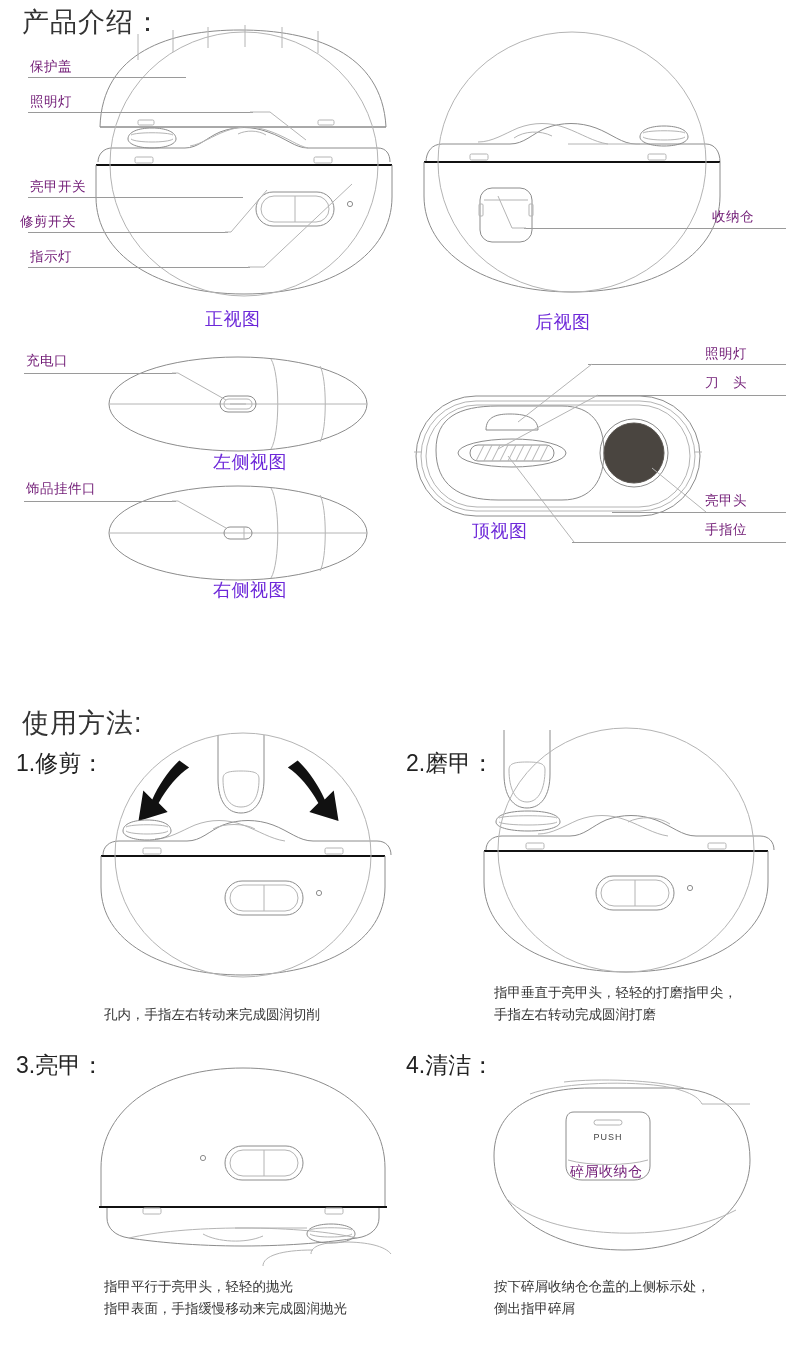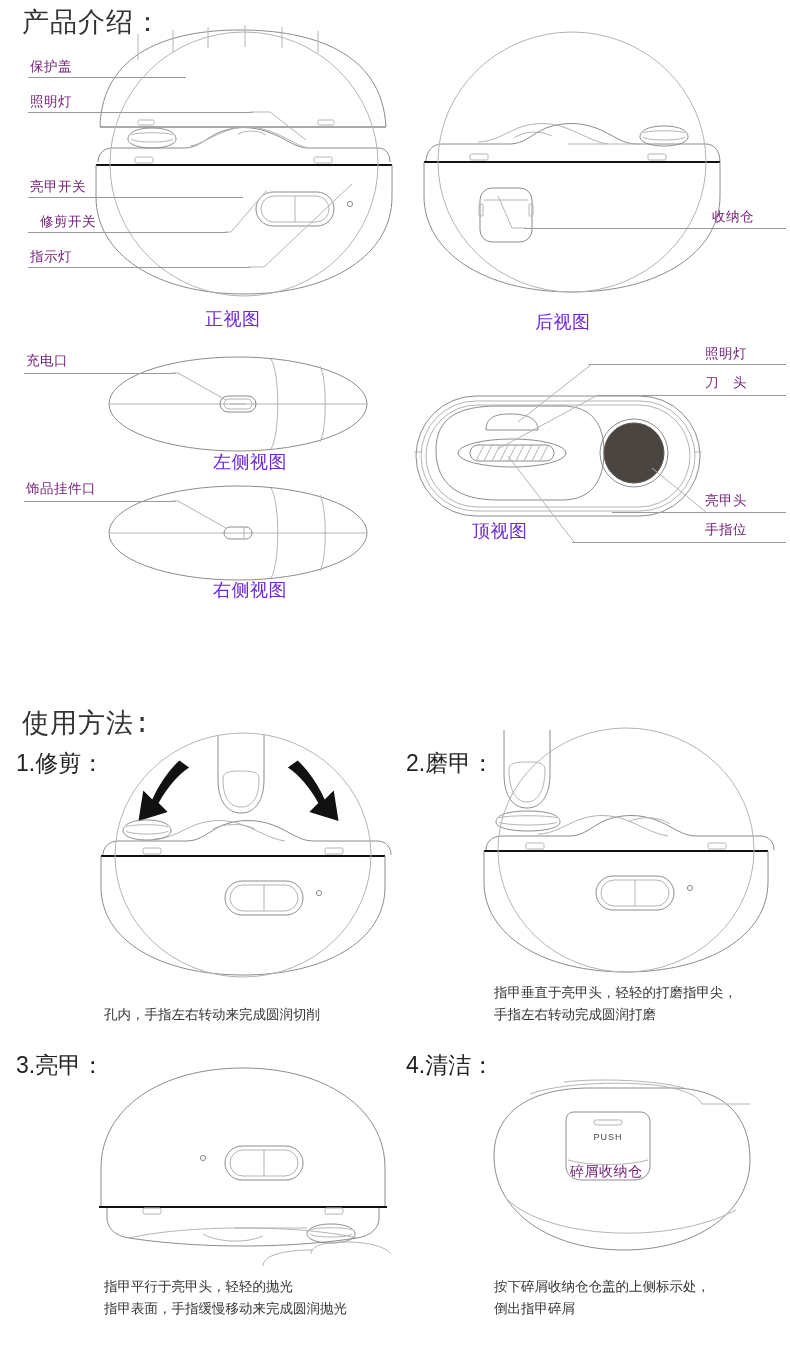--- a/index.html
+++ b/index.html
@@ -90,21 +90,21 @@
 
   <div class="abs lbl" style="left:30px;top:93px;">照明灯</div>
   <div class="leader" style="left:28px;top:112px;width:225px;"></div>
   <svg class="abs" style="left:250px;top:100px;" width="60" height="42" viewBox="0 0 60 42">
     <path class="ln-lt" d="M0 12 L20 12 L56 40"></path>
   </svg>
 
   <div class="abs lbl" style="left:30px;top:178px;">亮甲开关</div>
   <div class="leader" style="left:28px;top:197px;width:215px;"></div>
 
-  <div class="abs lbl" style="left:40px;top:213px;">修剪开关</div>
+  <div class="abs lbl" style="left:20px;top:213px;">修剪开关</div>
   <div class="leader" style="left:28px;top:232px;width:200px;"></div>
   <svg class="abs" style="left:225px;top:188px;" width="60" height="46" viewBox="0 0 60 46">
     <path class="ln-lt" d="M0 44 L6 44 L42 2"></path>
   </svg>
 
   <div class="abs lbl" style="left:30px;top:248px;">指示灯</div>
   <div class="leader" style="left:28px;top:267px;width:222px;"></div>
   <svg class="abs" style="left:248px;top:182px;" width="110" height="86" viewBox="0 0 110 86">
     <path class="ln-lt" d="M0 85 L16 85 L104 2"></path>
   </svg>
@@ -223,21 +223,21 @@
   <svg class="abs" style="left:652px;top:468px;" width="56" height="46" viewBox="0 0 56 46">
     <path class="ln-lt" d="M0 0 L54 44"></path>
   </svg>
 
   <div class="abs lbl" style="left:705px;top:521px;">手指位</div>
   <div class="leader" style="left:572px;top:542px;width:214px;"></div>
   <svg class="abs" style="left:508px;top:456px;" width="70" height="88" viewBox="0 0 70 88">
     <path class="ln-lt" d="M0 0 L66 86"></path>
   </svg>
 
-  <div class="abs sec-title" style="left:22px;top:705px;font-family:Liberation Mono, monospace;">使用方法:</div>
+  <div class="abs sec-title" style="left:22px;top:705px;">使用方法:</div>
 
   <div class="abs step-title" style="left:16px;top:748px;">1.修剪：</div>
 
   <svg class="abs" style="left:95px;top:735px;" width="290" height="240" viewBox="0 0 290 240">
 
     <path class="ln" d="M123 0 L123 44 C123 66 132 78 146 78 C160 78 169 66 169 44 L169 0"></path>
     <path class="ln-lt" d="M128 44 C128 38 132 36 146 36 C160 36 164 38 164 44 C164 62 158 72 146 72 C134 72 128 62 128 44 Z"></path>
 
     <path class="arrow" d="M95 36 C84 44 72 58 64 72 L56 62 L48 92 L78 86 L70 76 C80 62 92 50 104 44 Z" transform="translate(-8,-8) rotate(-6 70 60)"></path>
     <path class="arrow" d="M192 36 C203 44 215 58 223 72 L231 62 L239 92 L209 86 L217 76 C207 62 195 50 183 44 Z" transform="translate(8,-8) rotate(6 217 60)"></path>

